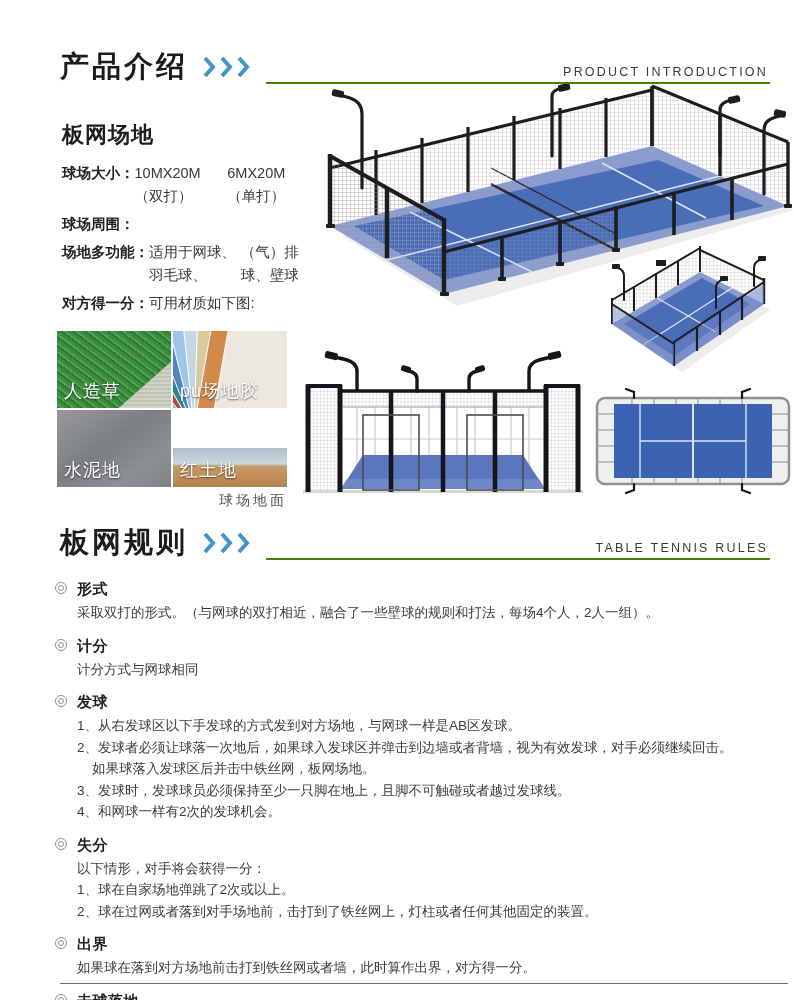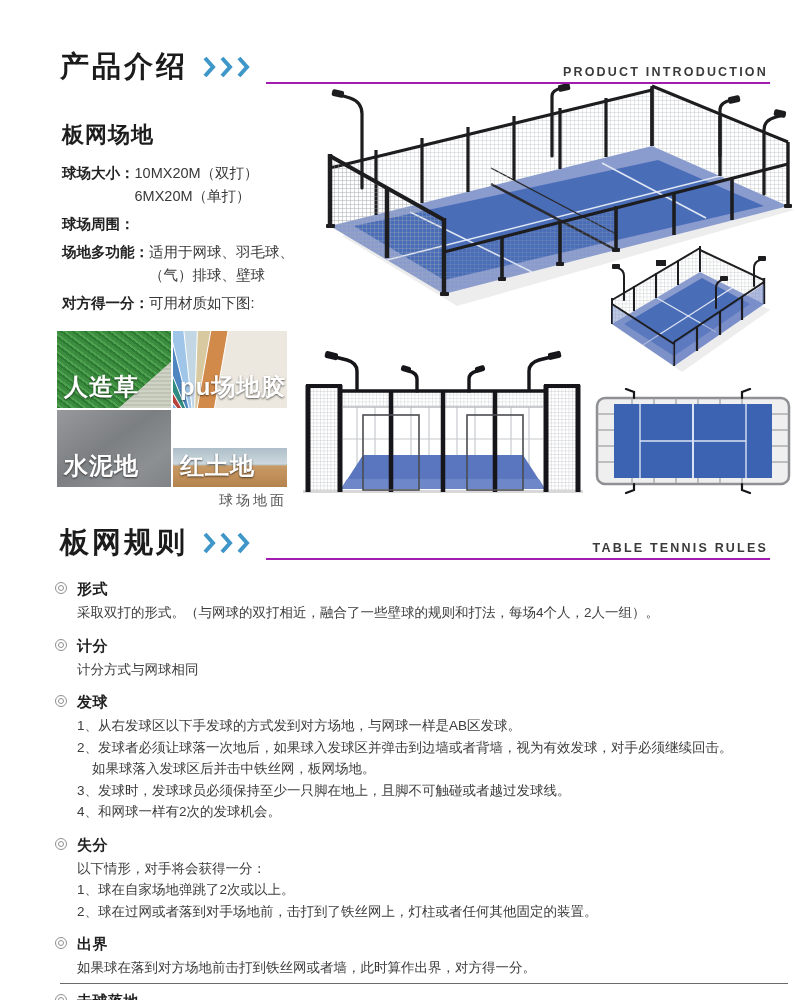--- a/index.html
+++ b/index.html
@@ -6,35 +6,35 @@
   .page{position:relative;width:796px;height:1000px;background:#ffffff;
         font-family:"Liberation Sans","DejaVu Sans",sans-serif;color:#333;overflow:hidden;}
 
   
   .sec-head{position:absolute;left:60px;right:26px;display:flex;align-items:flex-end;}
   .sec-head.h1{top:48px;}
   .sec-head.h2{top:524px;}
   .sec-title{font-size:29px;font-weight:800;color:#1b1b1b;letter-spacing:3px;line-height:36px;white-space:nowrap;}
   .chevrons{display:flex;gap:3px;margin:0 0 6px 14px;}
   .chevrons svg{display:block;}
-  .head-line{flex:1;margin-left:16px;border-bottom:2px solid #a21caf;position:relative;height:30px;font-weight:bold;}
+  .head-line{flex:1;margin-left:16px;border-bottom:2px solid #4d7c0f;position:relative;height:30px;}
   .en-label{position:absolute;right:2px;bottom:3px;font-size:12.5px;color:#3a3a3a;letter-spacing:2.2px;white-space:nowrap;}
 
   
   .court-heading{position:absolute;left:62px;top:120px;font-size:22px;font-weight:800;color:#1d1d1d;letter-spacing:1px;}
   .specs{position:absolute;left:62px;top:162px;width:252px;}
   .spec{display:flex;margin-bottom:5px;font-size:14.5px;line-height:23px;}
   .spec-label{font-weight:bold;color:#222;white-space:nowrap;}
-  .spec-vals{display:flex;flex-direction:column;color:#383838;}
+  .spec-vals{display:flex;color:#383838;}
 
   
   .materials{position:absolute;left:57px;top:331px;width:230px;height:156px;
              display:grid;grid-template-columns:114px 114px;grid-template-rows:77px 77px;gap:2px;}
   .mat-cell{position:relative;overflow:hidden;}
-  .mat-label{position:absolute;left:7px;bottom:5px;font-size:24px;font-weight:bold;color:#fff;
+  .mat-label{position:absolute;left:7px;bottom:5px;font-size:18px;font-weight:normal;color:#fff;
              text-shadow:0 1px 2px rgba(0,0,0,.6);letter-spacing:1px;}
   .mat-grass{background-color:#3f8f3f;
     background-image:repeating-linear-gradient(37deg,#2e7a32 0 2px,#4ea24f 2px 4px,#3b8c3e 4px 7px),
                      repeating-linear-gradient(-48deg,rgba(255,255,255,.10) 0 1px,transparent 1px 5px);}
   .mat-grass .backing{position:absolute;right:0;bottom:0;width:52px;height:46px;
     background:repeating-linear-gradient(0deg,#cfd3c6 0 2px,#bfc4b4 2px 4px),
                repeating-linear-gradient(90deg,rgba(255,255,255,.4) 0 1px,transparent 1px 4px);
     background-color:#cbd0c0;clip-path:polygon(100% 0,100% 100%,0 100%);}
   .mat-cement{background:linear-gradient(145deg,#97999c 0%,#7c7f82 45%,#8d9093 75%,#808386 100%);}
   .mat-clay{background:linear-gradient(#aebfc9 0%,#cdd8de 41%,#b9c4c8 43%,#c79a66 46%,#c2905a 70%,#b3834e 100%);margin-top:38px;}

